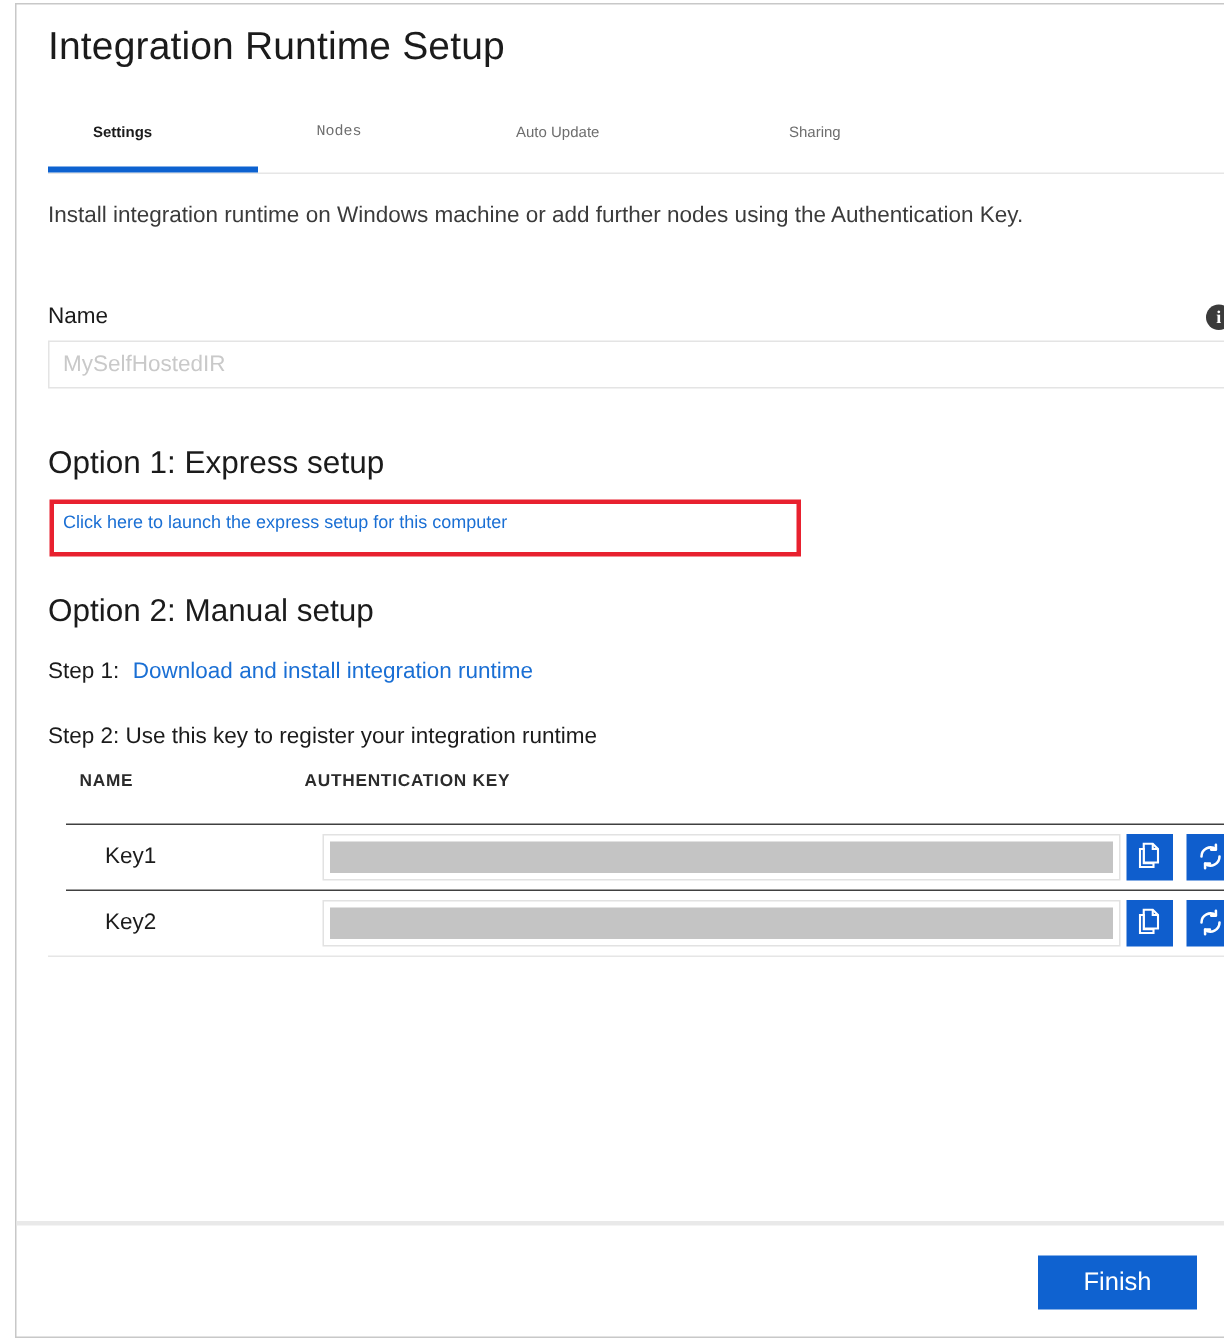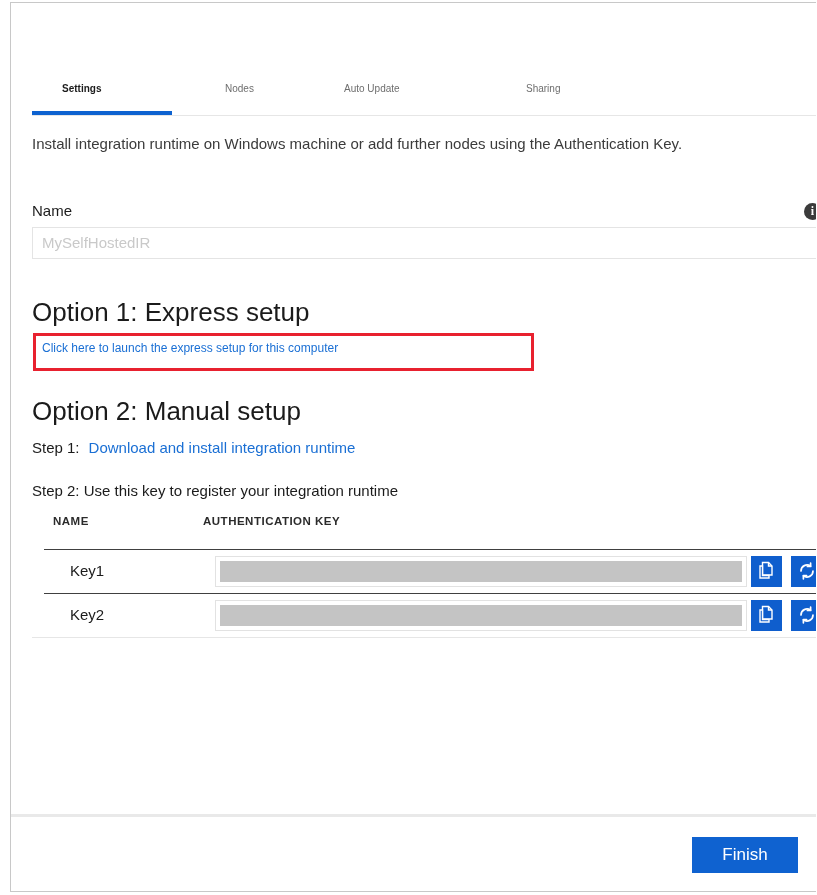--- a/index.html
+++ b/index.html
@@ -70,21 +70,21 @@
   }
   .tab-indicator {
     position: absolute;
     left: 21px;
     top: 36px;
     width: 140px;
     height: 4px;
     background: #0d62d0;
   }
   .tab-settings { left: 51px; }
-  .tab-nodes    { left: 214px; }
+  .tab-nodes    { left: 200px; font-family: Liberation Mono, monospace; }
   .tab-auto     { left: 333px; }
   .tab-sharing  { left: 515px; }
 
   
   .intro {
     position: absolute;
     left: 21px;
     top: 128px;
     width: 700px;
     font-size: 15px;
@@ -130,21 +130,21 @@
     padding: 0 9px;
     line-height: 30px;
     white-space: nowrap;
     overflow: hidden;
   }
 
   
   .section-heading {
     position: absolute;
     left: 21px;
-    font-size: 26px;
+    font-size: 21px;
     font-weight: 400;
     color: #1b1b1b;
     white-space: nowrap;
   }
   .opt1-heading { top: 294px; }
   .opt2-heading { top: 393px; }
 
   
   .express-box {
     position: absolute;
@@ -276,20 +276,21 @@
     text-align: center;
     cursor: pointer;
     box-sizing: border-box;
   }
 </style>
 </head>
 <body>
 
 <div class="page">
 
+  <div class="title">Integration Runtime Setup</div>
 
   <div class="tabbar">
     <div class="tabbar-underline"></div>
     <div class="tab active tab-settings">Settings</div>
     <div class="tab tab-nodes">Nodes</div>
     <div class="tab tab-auto">Auto Update</div>
     <div class="tab tab-sharing">Sharing</div>
     <div class="tab-indicator"></div>
   </div>
 

